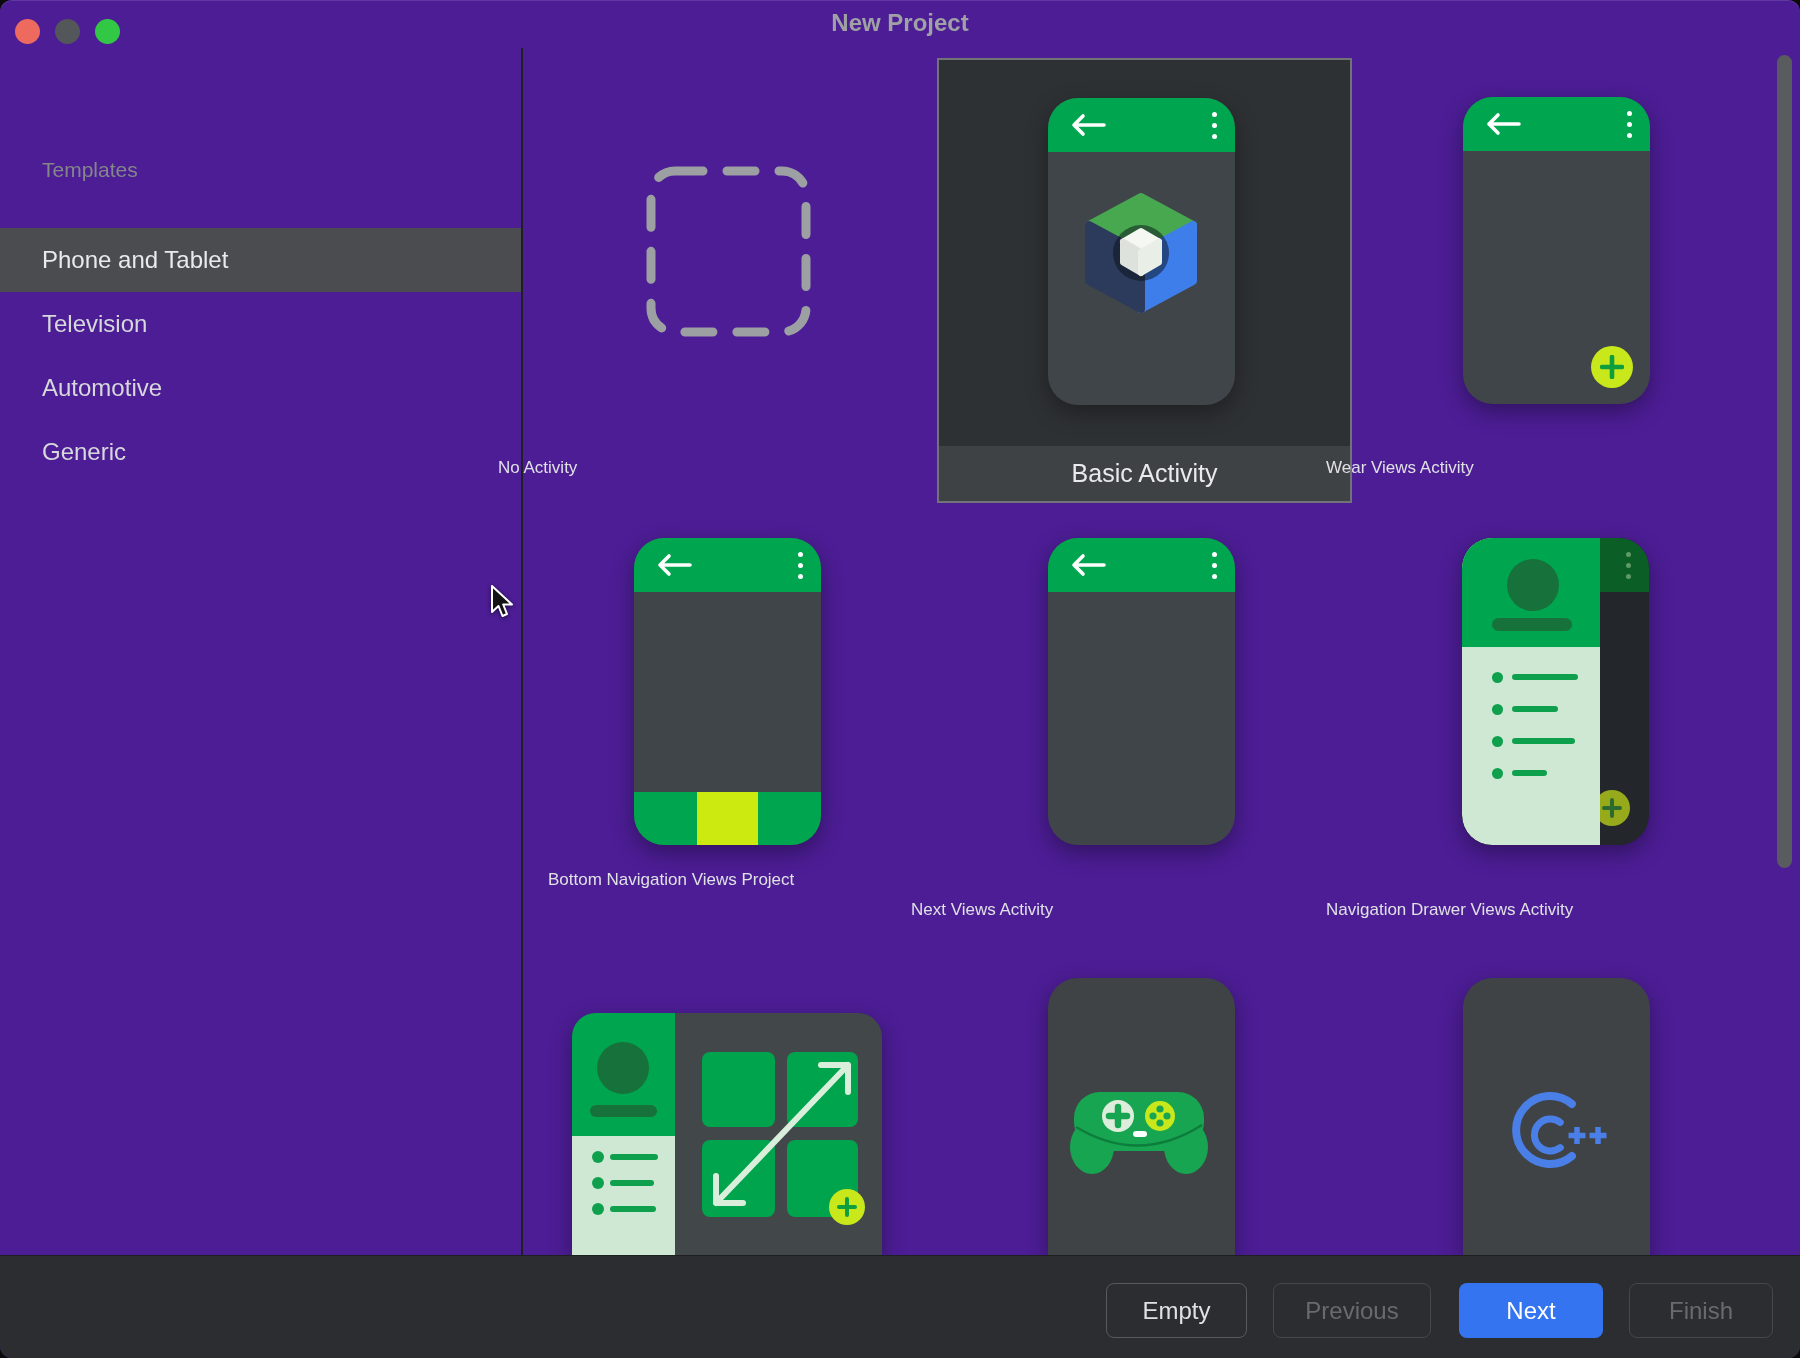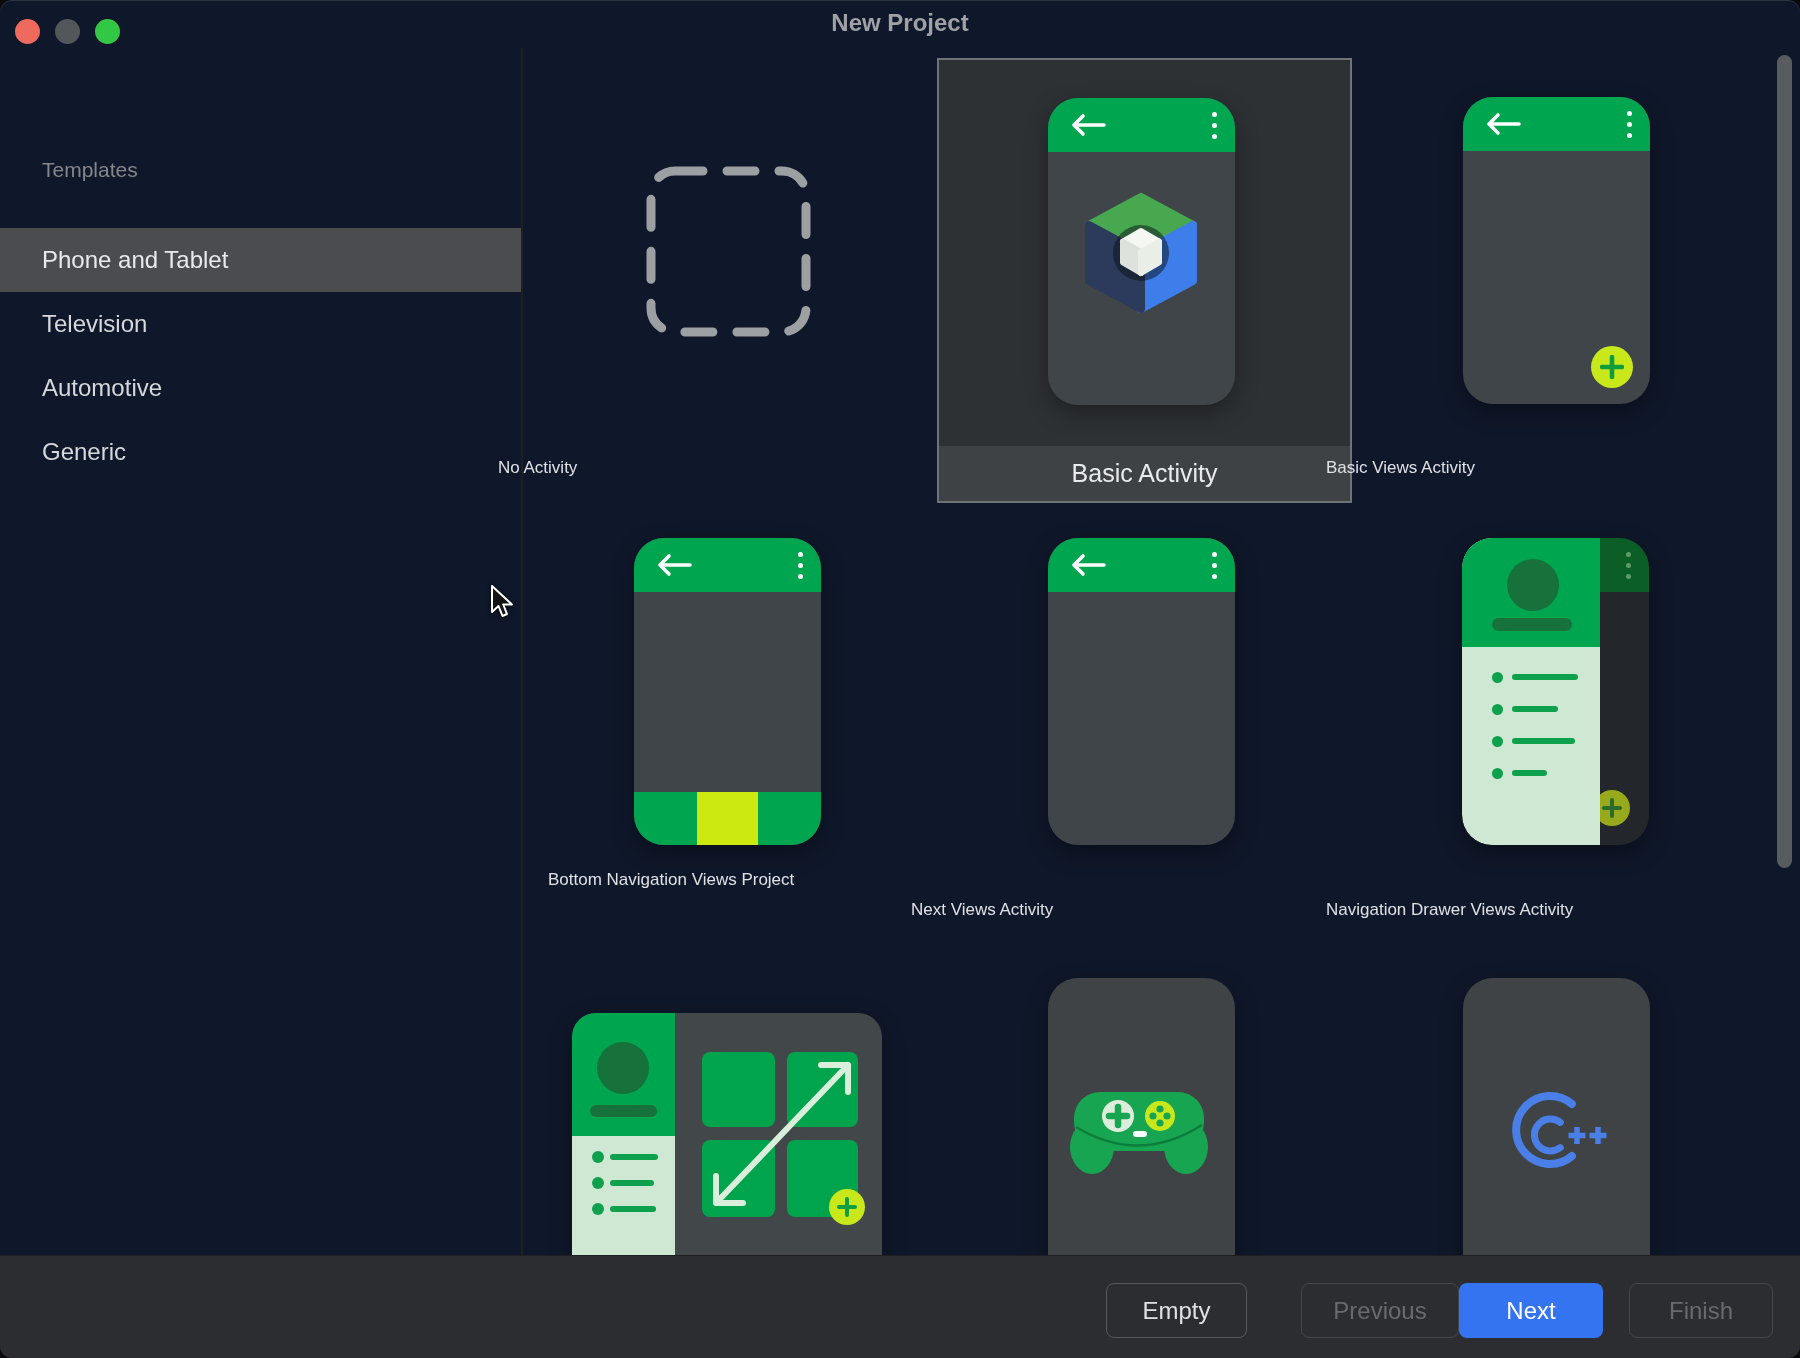--- a/index.html
+++ b/index.html
@@ -1,17 +1,17 @@
 <!DOCTYPE html>
 <html><head>
 <meta charset="utf-8">
 <style>
   html,body{margin:0;padding:0;background:#0a0a0a;}
   *{box-sizing:border-box;font-family:"Liberation Sans","DejaVu Sans",sans-serif;}
-  .window{position:relative;width:1800px;height:1358px;background:#0f172a;border-radius:12px;
+  .window{position:relative;width:1800px;height:1358px;background:#4c1d95;border-radius:12px;
           overflow:hidden;box-shadow:inset 0 1px 0 rgba(255,255,255,.12);}
   
   .titlebar{position:absolute;left:0;top:0;width:100%;height:48px;}
   .tl{position:absolute;top:19px;width:25px;height:25px;border-radius:50%;}
   .tl.close{left:15px;background:#ee6a5f;}
   .tl.min{left:55px;background:#53575a;}
   .tl.zoomb{left:95px;background:#32c745;}
   .win-title{position:absolute;left:0;top:9px;width:100%;text-align:center;
              font-size:24px;font-weight:700;color:#9fa1a5;}
   
@@ -146,21 +146,21 @@
             <i></i>
             <i></i>
           </div>
       </div>
       <div class="fab" style="left:128px;top:249px;width:42px;height:42px;background:#c9e81c;">
         <svg width="24" height="24" viewBox="0 0 24 24">
             <path d="M12 2 V22 M2 12 H22" stroke="#0f9e3d" stroke-width="4.6" stroke-linecap="round"></path>
           </svg>
       </div>
     </div>
-    <div class="card-label" style="left:1326px;top:458px;width:460px;">Basic Views Activity</div>
+    <div class="card-label" style="left:1326px;top:458px;width:460px;">Wear Views Activity</div>
   </div>
 
   <div>
     <div class="phone" style="left:634px;top:538px;">
       <div class="appbar">
         <svg width="44" height="26" viewBox="0 0 44 26">
           <path d="M38 13 H8 M17 4 L8 13 L17 22" fill="none" stroke="#fff" stroke-width="3.6" stroke-linecap="round" stroke-linejoin="round"></path>
         </svg>
         <div class="dots">
             <i></i>
@@ -271,21 +271,21 @@
       <path d="M60.3 42.4 A16 16 0 1 0 60.3 67.6" fill="none" stroke="#4a7fe8" stroke-width="7" stroke-linecap="round"></path>
       <path d="M77 47 V64 M68.5 55.5 H85.5" stroke="#4a7fe8" stroke-width="5.5"></path>
       <path d="M98 47 V64 M89.5 55.5 H106.5" stroke="#4a7fe8" stroke-width="5.5"></path>
     </svg>
   </div>
 
   <div class="scrollbar"></div>
 
   <div class="footer">
     <button class="btn" style="left:1106px;width:141px;">Empty</button>
-    <button class="btn disabled" style="left:1273px;width:158px;margin-left:28px;">Previous</button>
+    <button class="btn disabled" style="left:1273px;width:158px;">Previous</button>
     <button class="btn primary" style="left:1459px;width:144px;">Next</button>
     <button class="btn disabled" style="left:1629px;width:144px;">Finish</button>
   </div>
 
   <div class="cursor">
     <svg width="26" height="34" viewBox="0 0 26 34">
       <path d="M3 1 L3 27 L9.5 21 L13.5 31 L18 29 L14.2 19.5 L23 19.5 Z" fill="#141414" stroke="#ffffff" stroke-width="2" stroke-linejoin="round"></path>
     </svg>
   </div>
 

